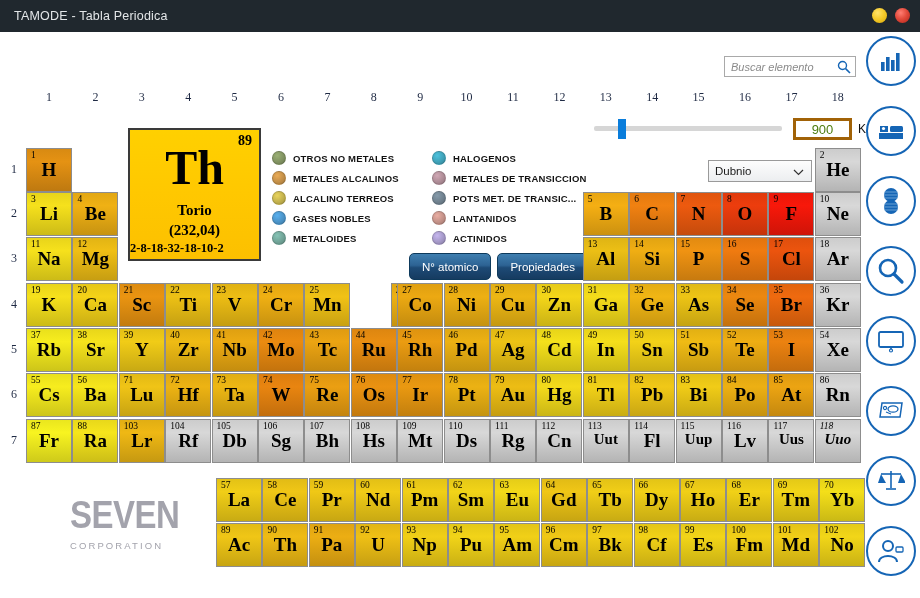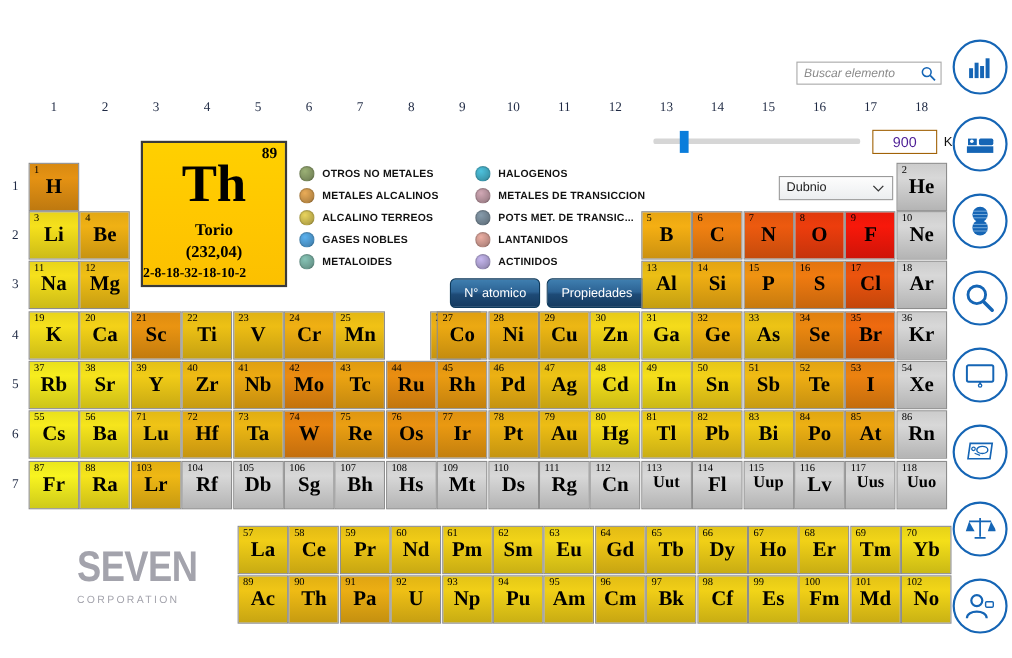--- a/index.html
+++ b/index.html
@@ -186,24 +186,24 @@
   }
   .slider-thumb {
     position: absolute; left: 618px; top: 119px;
     width: 8px; height: 20px;
     background: #0a7ddb;
     cursor: pointer;
   }
   .tempbox {
     position: absolute; left: 793px; top: 118px;
     width: 59px; height: 22px;
-    border: 1px solid #a16207;
+    border: 3px solid #a16207;
     background: #fff;
     display: flex; align-items: center; justify-content: center;
-    font-size: 13px; color: #4c1d95;
+    font-size: 13px; color: #4d7c0f;
   }
   .tempunit {
     position: absolute; left: 858px; top: 122px;
     font-size: 12px; color: #111;
   }
 
   
   .eldrop {
     position: absolute; left: 708px; top: 160px;
     width: 104px; height: 22px;
@@ -262,20 +262,27 @@
     color: #a3a3ac;
     letter-spacing: 2.1px;
     margin-top: 12px;
   }
 </style>
 </head>
 <body>
 
 <div id="app">
 
+  <div class="titlebar">
+    <div class="titlebar-text">TAMODE - Tabla Periodica</div>
+    <div class="win-btns">
+      <div class="win-btn win-min"></div>
+      <div class="win-btn win-close"></div>
+    </div>
+  </div>
 
   <div class="searchbox">
     <input type="text" placeholder="Buscar elemento" style="">
     <span class="search-ico">
       <svg width="14" height="14" viewBox="0 0 14 14">
         <circle cx="5.5" cy="5.5" r="4" fill="none" stroke="#1565b5" stroke-width="1.4"></circle>
         <line x1="8.6" y1="8.6" x2="13" y2="13" stroke="#1565b5" stroke-width="1.6"></line>
       </svg>
     </span>
   </div>
@@ -734,21 +741,21 @@
         <div class="c-sym" style="font-size: 15px;">Uup</div>
       </div>
       <div class="cell" style="left: 722px; top: 419px; background: linear-gradient(rgb(204, 204, 204) 0%, rgb(216, 216, 216) 30%, rgb(180, 180, 180) 100%);">
         <div class="c-num">116</div>
         <div class="c-sym">Lv</div>
       </div>
       <div class="cell" style="left: 768.4px; top: 419px; background: linear-gradient(rgb(204, 204, 204) 0%, rgb(216, 216, 216) 30%, rgb(180, 180, 180) 100%);">
         <div class="c-num">117</div>
         <div class="c-sym" style="font-size: 15px;">Uus</div>
       </div>
-      <div class="cell" style="left: 814.8px; top: 419px; background: linear-gradient(rgb(204, 204, 204) 0%, rgb(216, 216, 216) 30%, rgb(180, 180, 180) 100%);">
+      <div class="cell" style="left: 814.8px; top: 419px; background: linear-gradient(rgb(204, 204, 204) 0%, rgb(216, 216, 216) 30%, rgb(180, 180, 180) 100%); font-style: italic;">
         <div class="c-num">118</div>
         <div class="c-sym" style="font-size: 15px;">Uuo</div>
       </div>
       <div class="cell" style="left: 216px; top: 478px; background: linear-gradient(rgb(227, 194, 22) 0%, rgb(241, 206, 23) 30%, rgb(200, 171, 19) 100%);">
         <div class="c-num">57</div>
         <div class="c-sym">La</div>
       </div>
       <div class="cell" style="left: 262.4px; top: 478px; background: linear-gradient(rgb(226, 187, 21) 0%, rgb(240, 198, 22) 30%, rgb(199, 165, 18) 100%);">
         <div class="c-num">58</div>
         <div class="c-sym">Ce</div>

